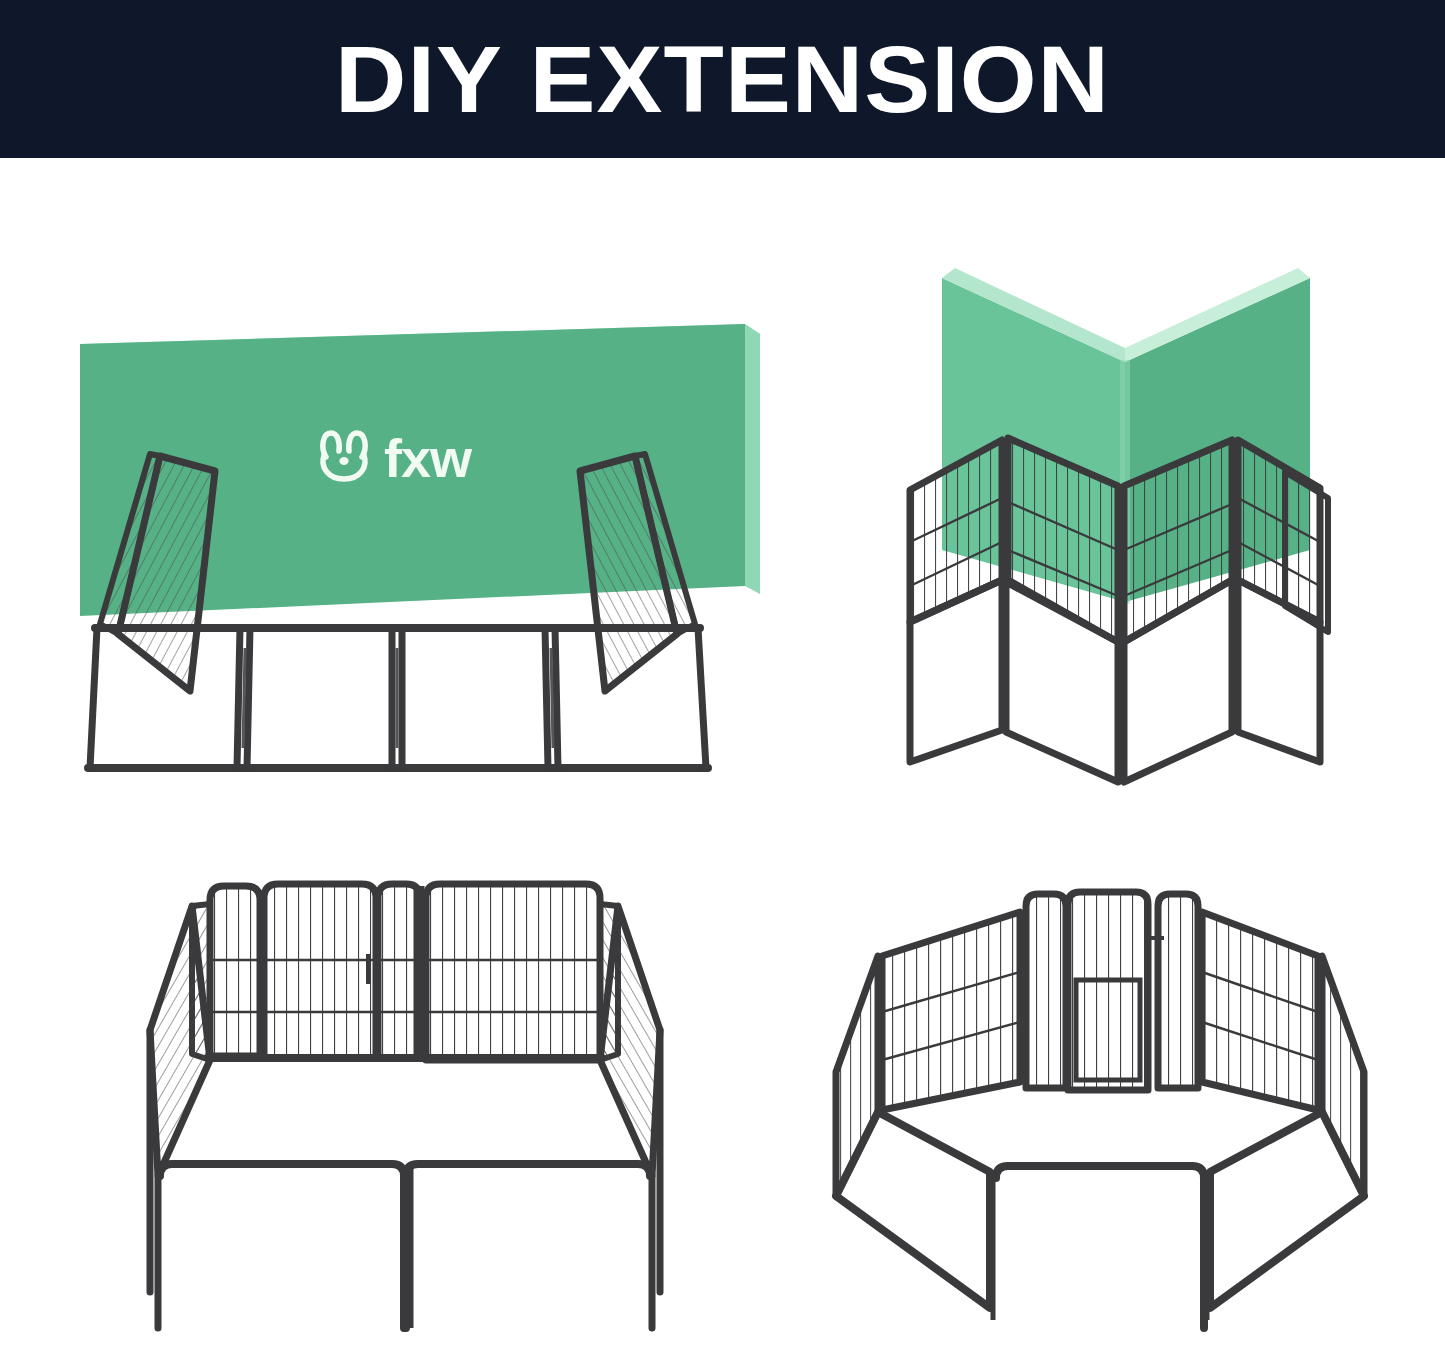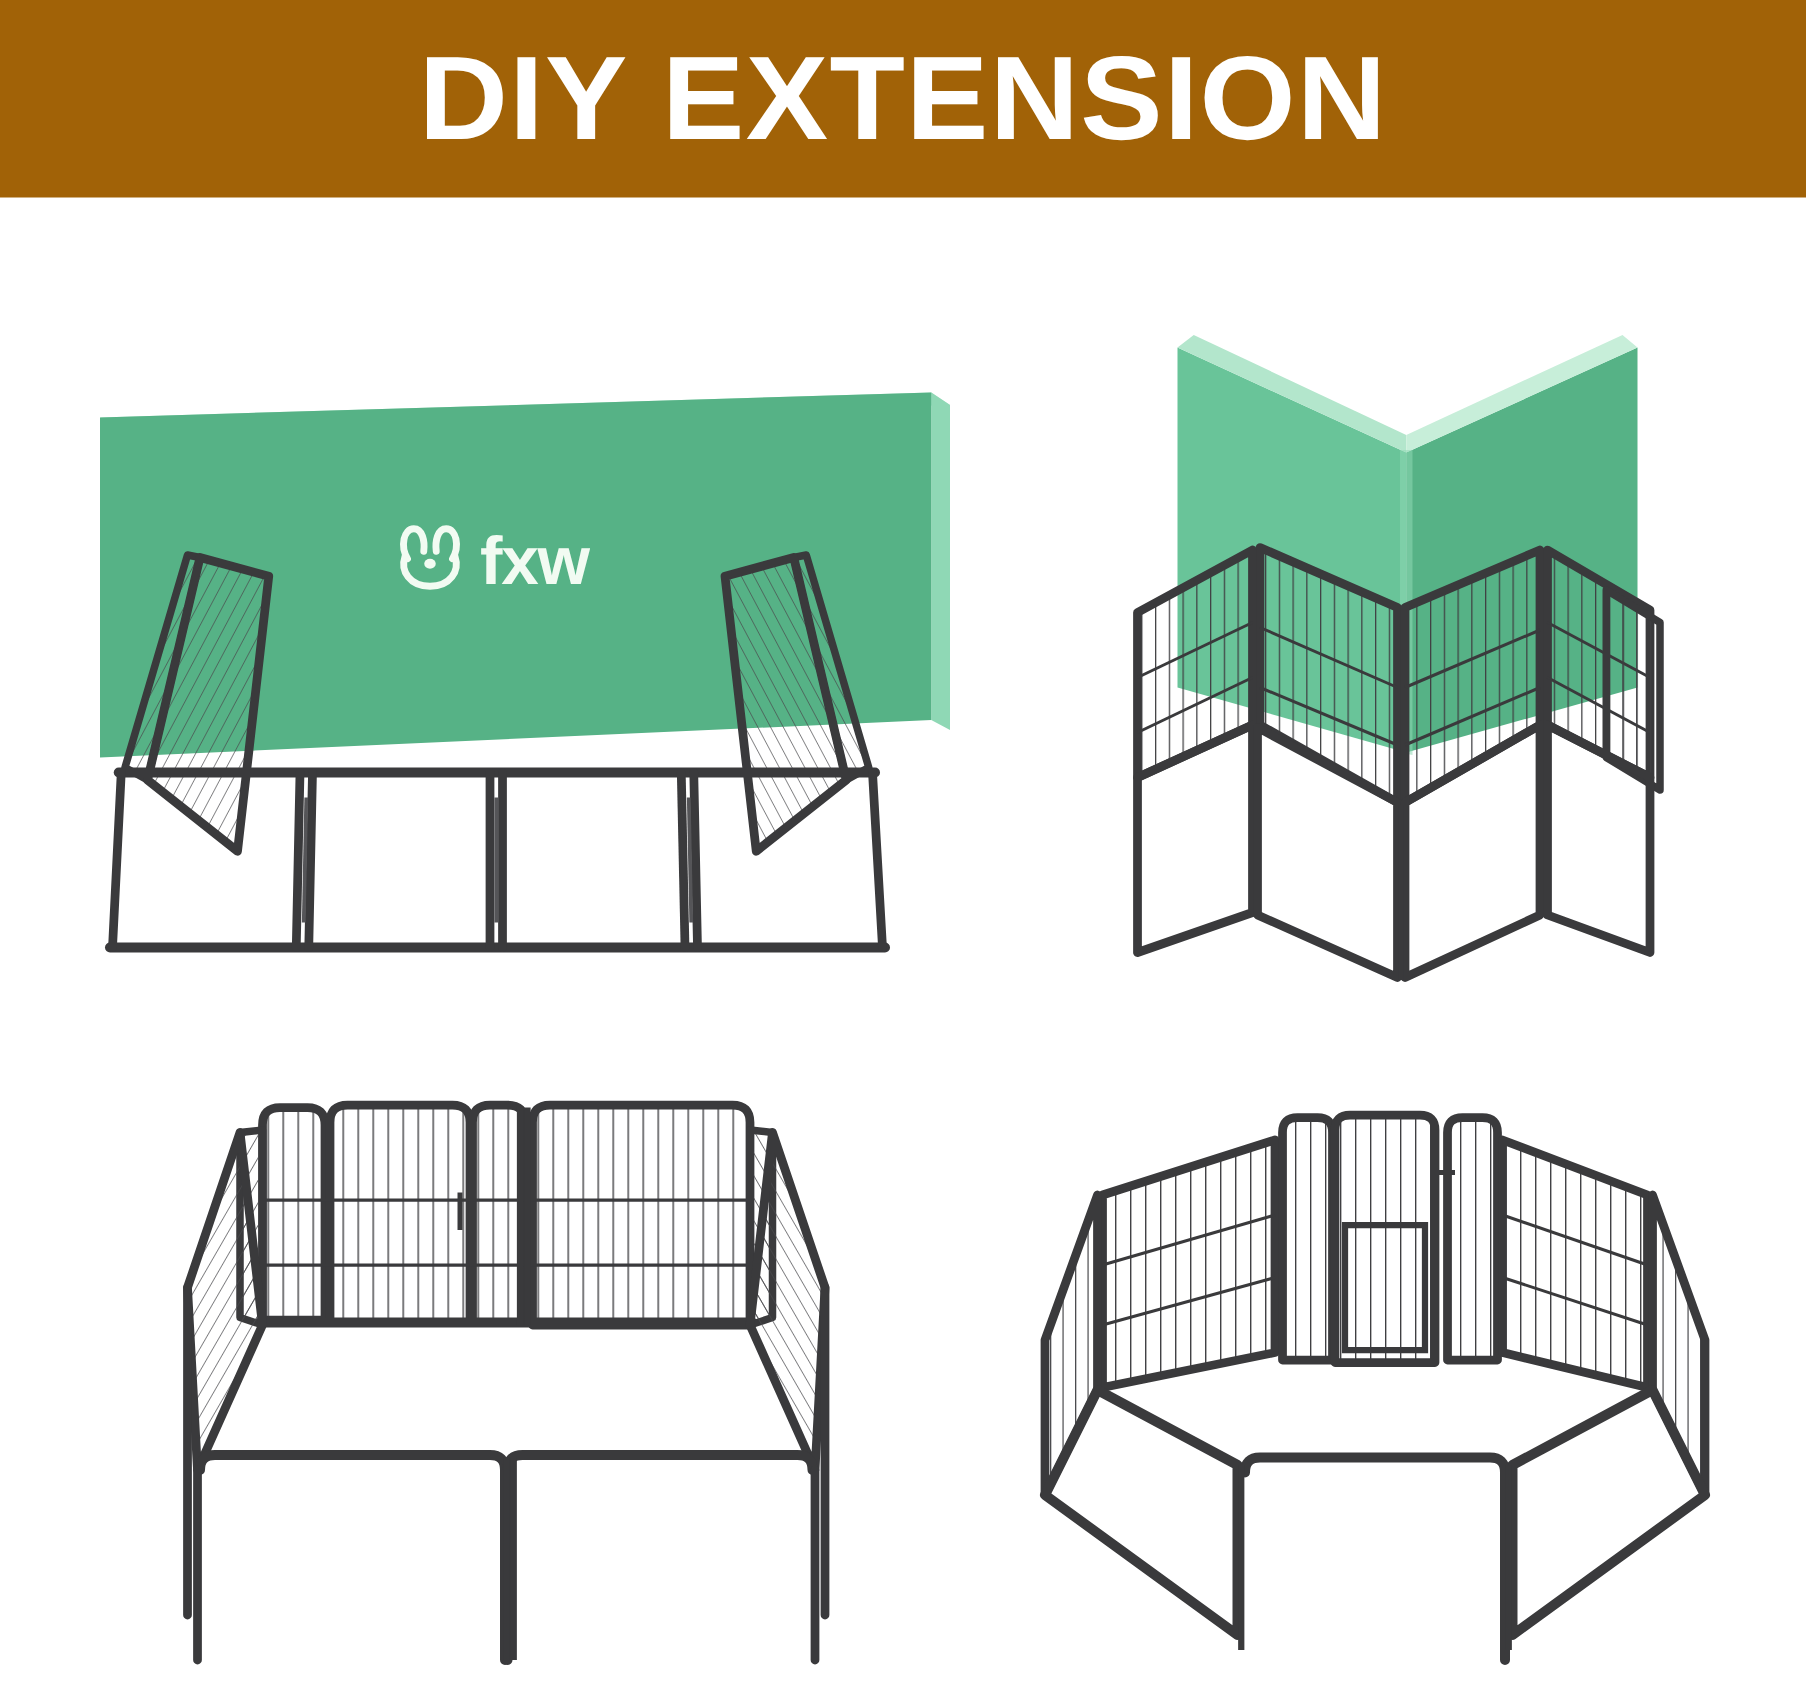--- a/index.html
+++ b/index.html
@@ -19,41 +19,41 @@
     overflow: hidden;
   }
 
   
   #header-banner {
     position: absolute;
     left: 0;
     top: 0;
     width: 1445px;
     height: 158px;
-    background: #a16207;
+    background: #0f172a;
     display: flex;
     align-items: center;
     justify-content: center;
   }
   #header-title {
     color: #ffffff;
     font-family: "Liberation Sans", sans-serif;
     font-weight: bold;
     font-size: 95px;
     letter-spacing: 1px;
     line-height: 1;
     white-space: nowrap;
     transform: scaleX(1.04);
   }
 
   
   .figure {
     position: absolute;
   }
-  #fig-wall-straight { left: 40px;  top: 246px;  width: 720px; height: 540px; }
+  #fig-wall-straight { left: 40px;  top: 256px;  width: 720px; height: 540px; }
   #fig-wall-corner   { left: 880px; top: 250px;  width: 470px; height: 540px; }
   #fig-rect-pen      { left: 130px; top: 860px;  width: 560px; height: 470px; }
   #fig-octagon-pen   { left: 820px; top: 860px;  width: 560px; height: 470px; }
 
   .figure svg {
     display: block;
     width: 100%;
     height: 100%;
     overflow: visible;
   }

